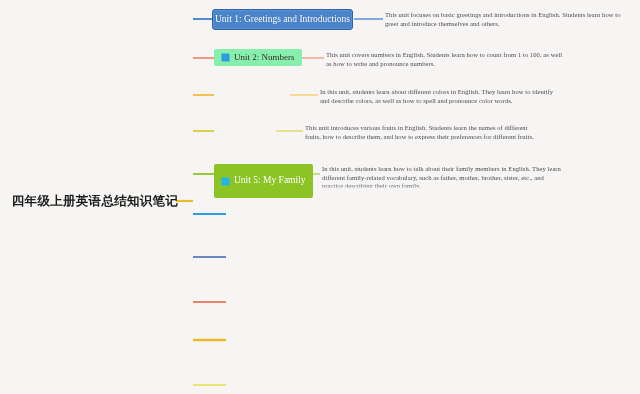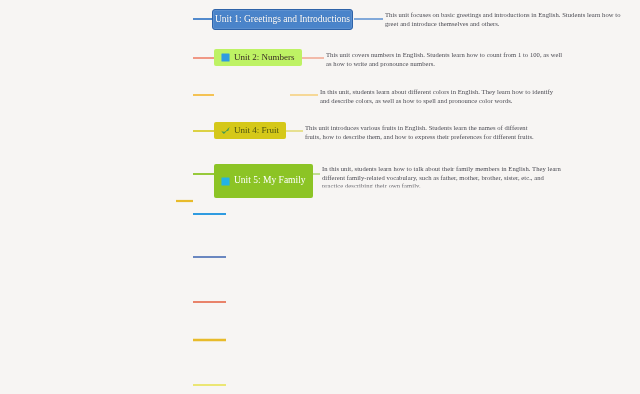--- a/index.html
+++ b/index.html
@@ -88,21 +88,21 @@
     color: #ffffff;
     font-size: 9.5px;
     box-shadow: inset 0 0 0 1px rgba(255,255,255,0.10);
   }
   #node-u1 .nlabel { text-shadow: 0 0 1px rgba(0,0,0,0.25); }
 
   
   #node-u2 {
     left: 214px;
     top: 49px;
-    background: #bef264;
+    background: #86efac;
     color: #3a2b24;
   }
   
   #node-u3 {
     left: 214px;
     top: 86px;
     background: #f3b62b;
     color: #6d4a0d;
   }
   
@@ -178,40 +178,36 @@
     <path d="M276 131 H303" stroke="#dcd24f" stroke-width="1.2" fill="none"></path>
     <path d="M295 174 H320" stroke="#a3cf5c" stroke-width="1.3" fill="none"></path>
 
     <path d="M193 214 H226" stroke="#2f9be0" stroke-width="2.1" fill="none"></path>
     <path d="M193 257 H226" stroke="#6a87c0" stroke-width="2.1" fill="none"></path>
     <path d="M193 302 H226" stroke="#e9836a" stroke-width="2.1" fill="none"></path>
     <path d="M193 340 H226" stroke="#e8bb2a" stroke-width="2.6" fill="none"></path>
     <path d="M193 385 H226" stroke="#e7e04a" stroke-width="1.7" fill="none"></path>
   </svg>
 
+  <div class="root-node">
+    <span class="rlabel">四年级上册英语总结知识笔记</span>
+  </div>
 
   <div class="unit-node" id="node-u1">
     <span class="nlabel">Unit 1: Greetings and Introductions</span>
   </div>
 
   <div class="unit-node" id="node-u2">
     <svg class="unit-icon" viewBox="0 0 10 10">
       <rect x="0.5" y="0.5" width="9" height="9" rx="0.6" fill="#2f9be0"></rect>
     </svg>
     <span class="nlabel">Unit 2: Numbers</span>
   </div>
 
 
-  <div class="unit-node" id="node-u4">
-    <svg class="unit-icon" viewBox="0 0 10 10">
-      <path d="M0.6 6.2 L3.4 8.6 L9.3 1.6 L8.2 5.4 L3.6 6.4 Z" fill="#46a05a"></path>
-      <path d="M0.8 6.1 L3.3 8.3 L9.1 1.7" fill="none" stroke="#2f8a49" stroke-width="0.6"></path>
-    </svg>
-    <span class="nlabel">Unit 4: Fruit</span>
-  </div>
 
   <div class="unit-node" id="node-u5">
     <svg class="unit-icon" viewBox="0 0 10 10">
       <rect x="0.5" y="0.5" width="9" height="9" rx="0.6" fill="#23b3e6"></rect>
     </svg>
     <span class="nlabel">Unit 5: My Family</span>
   </div>
 
   <div class="desc" id="desc-u1">
     <span class="dline">This unit focuses on basic greetings and introductions in English. Students learn how to</span>

